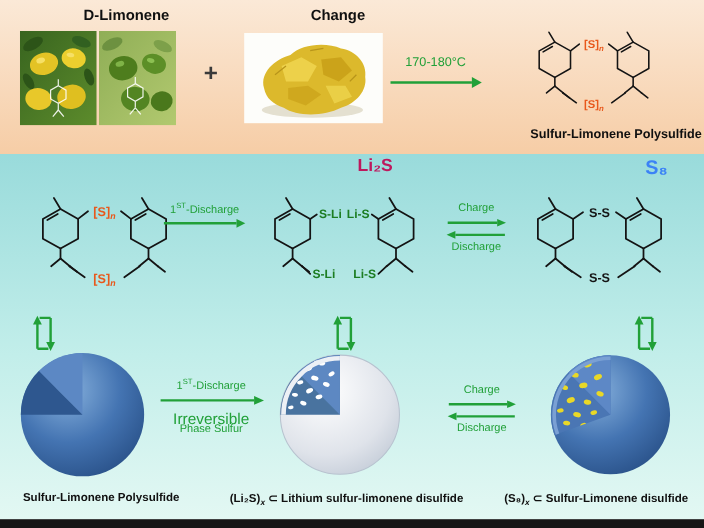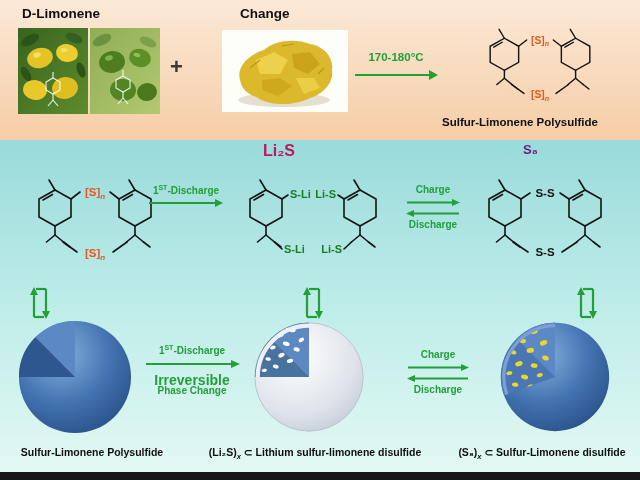--- a/index.html
+++ b/index.html
@@ -4,22 +4,22 @@
 <style>
   html,body{margin:0;padding:0}
   .canvas{position:relative;width:640px;height:480px;background:#ffffff;
           font-family:"Liberation Sans",sans-serif;overflow:hidden}
   .top-panel{position:absolute;left:0;top:0;width:640px;height:140px;
              background:linear-gradient(180deg,#fbe9d7 0%,#f6cda6 100%)}
   .bottom-panel{position:absolute;left:0;top:140px;width:640px;height:332px;
              background:linear-gradient(180deg,#99dbdb 0%,#c2eeea 55%,#e3f8f3 100%)}
   .bottom-bar{position:absolute;left:0;top:472px;width:640px;height:8px;background:#161616}
   .abs{position:absolute}
-  .blabel{position:absolute;font-weight:bold;color:#101010;text-align:left}
-  .glabel{position:absolute;color:#21a038;font-weight:bold;text-align:center;line-height:1.25}
+  .blabel{position:absolute;font-weight:bold;color:#101010;text-align:right}
+  .glabel{position:absolute;color:#21a038;font-weight:normal;text-align:center;line-height:1.25}
   .flabel{position:absolute;font-weight:bold;color:#101010;text-align:center;font-size:10.5px}
   .flabel sub{font-size:7.5px;font-style:italic}
   .glabel sup{font-size:7px}
   .photo{position:absolute;overflow:hidden}
   svg text{font-weight:bold;font-family:"Liberation Sans",sans-serif}
   .bond{stroke:#141414;stroke-width:1.6;stroke-linecap:round;fill:none}
   .chem-sn{fill:#e8581c;font-size:11.5px}
   .chem-li{fill:#1c7d22;font-size:11px}
   .chem-ss{fill:#141414;font-size:11.5px}
   .sub-n{font-size:8px;font-style:italic}
@@ -152,21 +152,21 @@
     <line class="bond" x1="110" y1="36" x2="119" y2="43"></line>
     <line class="bond" x1="63" y1="86" x2="77" y2="96"></line>
     <line class="bond" x1="113" y1="96" x2="127" y2="86"></line>
     <text class="chem-sn" x="95" y="40" text-anchor="middle"><tspan>[S]</tspan><tspan class="sub-n" dy="3">n</tspan></text>
     <text class="chem-sn" x="95" y="101" text-anchor="middle"><tspan>[S]</tspan><tspan class="sub-n" dy="3">n</tspan></text>
   </svg>
 
   <div class="blabel" style="left:442px;top:116px;width:196px;font-size:11.5px">Sulfur-Limonene Polysulfide</div>
 
   <div class="blabel" style="left:263px;top:142px;width:94px;font-size:16px;color:#be185d">Li₂S</div>
-  <div class="blabel" style="left:523px;top:142px;width:84px;font-size:13px;color:#701a75">S₈</div>
+  <div class="blabel" style="left:523px;top:142px;width:84px;font-size:18px;color:#3b82f6">S₈</div>
 
   <svg class="abs" style="left:0px;top:156px" width="190" height="118" viewBox="0 0 190 118">
     <use href="#mono" x="55" y="52"></use>
       <use href="#mono" x="135" y="52"></use>
     <line class="bond" x1="71" y1="43" x2="80" y2="36"></line>
     <line class="bond" x1="110" y1="36" x2="119" y2="43"></line>
     <line class="bond" x1="63" y1="86" x2="77" y2="96"></line>
     <line class="bond" x1="113" y1="96" x2="127" y2="86"></line>
     <text class="chem-sn" x="95" y="40" text-anchor="middle"><tspan>[S]</tspan><tspan class="sub-n" dy="3">n</tspan></text>
     <text class="chem-sn" x="95" y="101" text-anchor="middle"><tspan>[S]</tspan><tspan class="sub-n" dy="3">n</tspan></text>
@@ -292,21 +292,21 @@
     </g>
     <path d="M60,6 A54,54 0 0 0 9.3,78.5" fill="none" stroke="#7aa0d4" stroke-width="3.5"></path>
   </svg>
 
   <div class="glabel" style="left:138px;top:344px;width:108px;font-size:10px"><span>1</span><sup>ST</sup><span>-Discharge</span></div>
   <svg class="abs" style="left:142px;top:359px" width="100" height="10" viewBox="0 0 100 10">
     <line class="garrow" x1="4" y1="5" x2="89" y2="5"></line>
       <polygon class="ghead" points="89,1 98,5 89,9"></polygon>
   </svg>
   <div class="glabel" style="left:138px;top:372px;width:108px;font-size:14px">Irreversible</div>
-  <div class="glabel" style="left:138px;top:385px;width:108px;font-size:10px">Phase Change</div>
+  <div class="glabel" style="left:138px;top:385px;width:108px;font-size:10px">Phase Sulfur</div>
 
   <div class="glabel" style="left:402px;top:349px;width:72px;font-size:10px">Charge</div>
   <svg class="abs" style="left:406px;top:363px" width="64" height="9" viewBox="0 0 64 9">
     <line class="garrow" x1="2" y1="4.5" x2="55" y2="4.5"></line>
       <polygon class="ghead" points="55,1 63,4.5 55,8"></polygon>
   </svg>
   <svg class="abs" style="left:406px;top:374px" width="64" height="9" viewBox="0 0 64 9">
     <polygon class="ghead" points="9,1 1,4.5 9,8"></polygon>
       <line class="garrow" x1="9" y1="4.5" x2="62" y2="4.5"></line>
   </svg>

